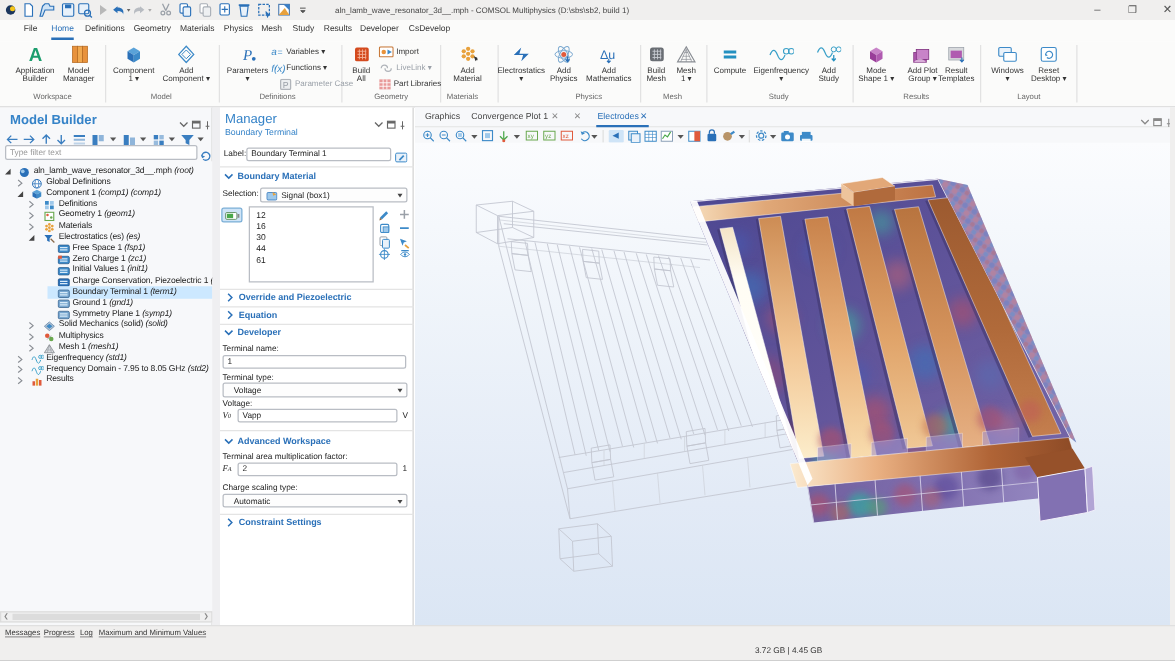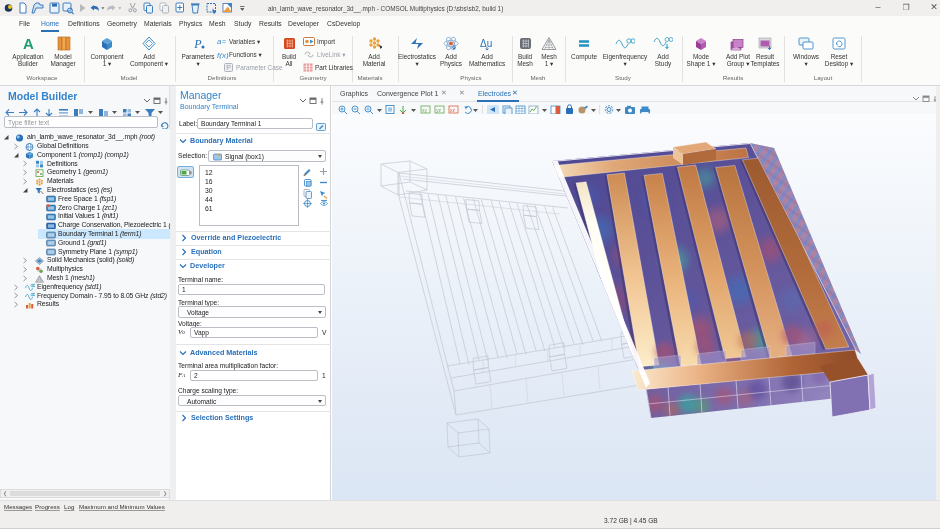--- a/index.html
+++ b/index.html
@@ -592,35 +592,35 @@
     <div class="darr" style="top:4px;"></div>
   </div>
 <div class="abs slabel" style="left:178px; top:320px;">Voltage:</div>
 <div class="abs" style="left:178px; top:328px; font-size:7px; font-style:italic; font-family:'Liberation Serif',serif; color:#222;">V<span style="font-size:5px;">0</span></div>
 <div class="abs sinput" style="left:190px; top:327px; width:128px; height:11px; line-height:10px;">Vapp</div>
 <div class="abs slabel" style="left:322px; top:329px;">V</div>
 <div class="sdivider abs" style="left:176px; top:343.5px;"></div>
 <svg class="abs" style="left:179px; top:348.5px;" width="8" height="8">
     <path d="M1 2.5l3 3 3-3" fill="none" stroke="#2a70b8" stroke-width="1.2"></path>
   </svg>
-<div class="abs ssec" style="left:190px; top:347.5px;">Advanced Materials</div>
+<div class="abs ssec" style="left:190px; top:347.5px;">Advanced Workspace</div>
 <div class="abs slabel" style="left:178px; top:362px;">Terminal area multiplication factor:</div>
 <div class="abs" style="left:178px; top:371px; font-size:7px; font-style:italic; font-family:'Liberation Serif',serif; color:#222;">F<span style="font-size:5px;">A</span></div>
 <div class="abs sinput" style="left:190px; top:370px; width:128px; height:11px; line-height:10px;">2</div>
 <div class="abs slabel" style="left:322px; top:372px;">1</div>
 <div class="abs slabel" style="left:178px; top:386.5px;">Charge scaling type:</div>
 <div class="abs sdrop" style="left:178px; top:394.5px; width:148px; height:11.5px;">
     <span style="position:absolute; left:8px; top:2px;">Automatic</span>
     <div class="darr" style="top:4px;"></div>
   </div>
 <div class="sdivider abs" style="left:176px; top:410.5px;"></div>
 <svg class="abs" style="left:181px; top:414px;" width="7" height="8">
     <path d="M1.5 1l3 3-3 3" fill="none" stroke="#2a70b8" stroke-width="1.2"></path>
   </svg>
-<div class="abs ssec" style="left:191px; top:413px;">Selection Settings</div>
+<div class="abs ssec" style="left:191px; top:413px;">Constraint Settings</div>
 <div class="abs" id="graphics"></div>
 <div class="abs" style="left:332px; top:86px; width:604px; height:16px; background:#f7f8fa; border-bottom:1px solid #e4e4e4;"></div>
 <div class="abs" style="left:340px; top:89.5px; font-size:7px; color:#444;">Graphics</div>
 <div class="abs" style="left:377px; top:89.5px; font-size:7px; color:#444;">Convergence Plot 1</div>
 <div class="abs" style="left:441px; top:89px; font-size:7px; color:#888;">✕</div>
 <div class="abs" style="left:459px; top:89px; font-size:7px; color:#888;">✕</div>
 <div class="abs" style="left:478px; top:89.5px; font-size:7px; color:#2a70b8;">Electrodes</div>
 <div class="abs" style="left:512px; top:89px; font-size:7px; color:#2a70b8;">✕</div>
 <div class="abs" style="left:477px; top:99.5px; width:42px; height:2px; background:#2a70b8;"></div>
 <div class="abs" style="left:912px; top:90px;"><svg width="28" height="10">

